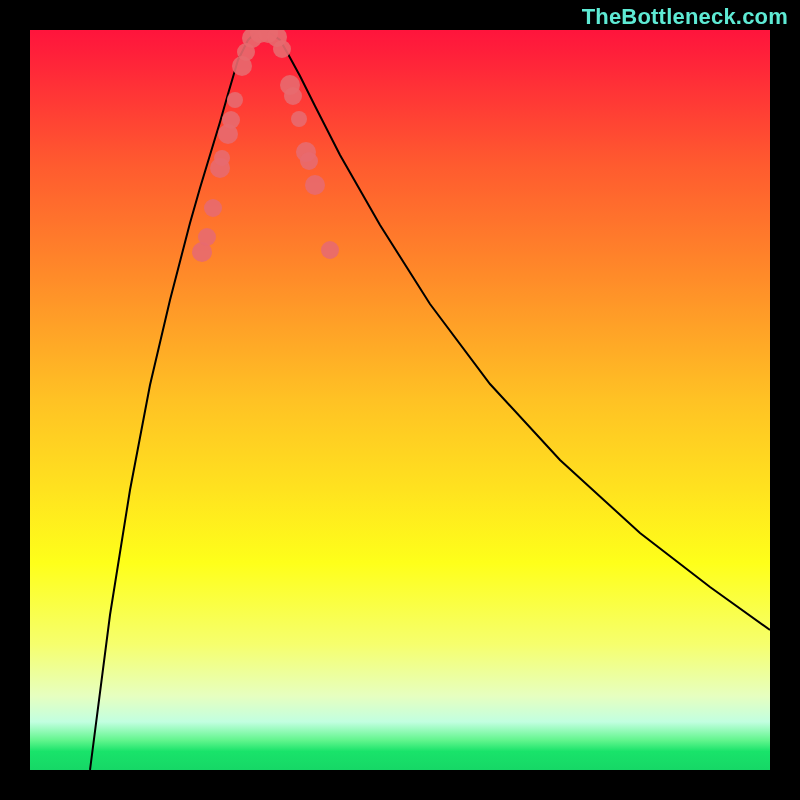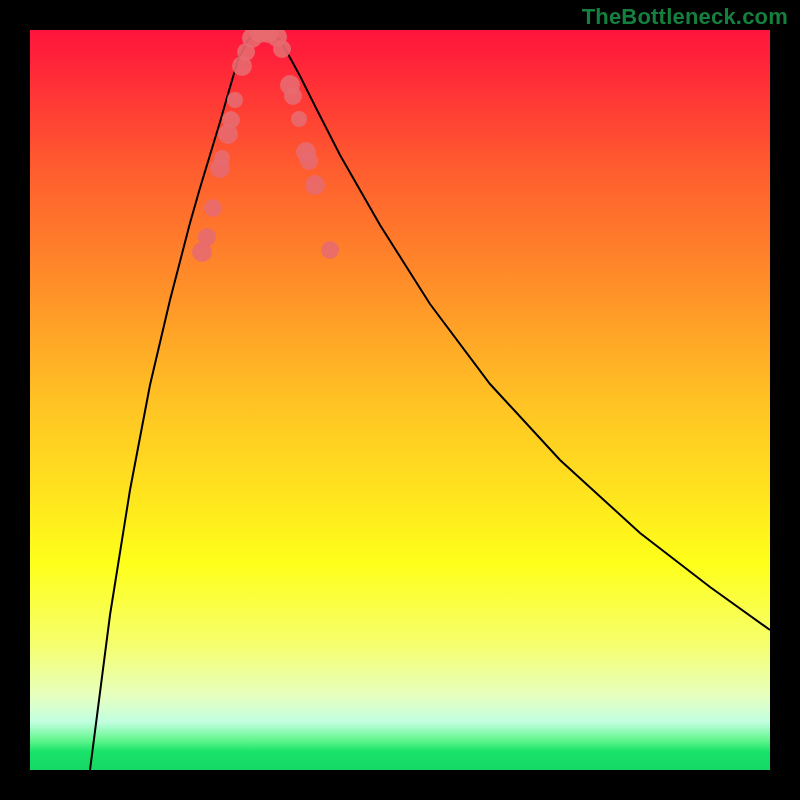--- a/index.html
+++ b/index.html
@@ -7,21 +7,21 @@
   .plot{
     position:absolute;left:30px;top:30px;width:740px;height:740px;
     background:linear-gradient(to bottom,
       #ff143c 0%, #ff1f3a 3%, #ff5a2f 18%, #ff8a29 33%,
       #ffc224 50%, #ffe21f 62%, #feff1a 72%,
       #f6ff6d 83%, #e6ffc0 90%, #c2ffe0 93.5%,
       #61f58d 96%, #19e36a 97.5%, #16d766 100%);
   }
   .watermark{
     position:absolute;top:6px;right:12px;
-    font:700 22px/1 Arial,Helvetica,sans-serif;color:#15803d;letter-spacing:0.2px;
+    font:700 22px/1 Arial,Helvetica,sans-serif;color:#5eead4;letter-spacing:0.2px;
   }
   svg.curves{position:absolute;left:30px;top:30px;width:740px;height:740px;}
   .curve{fill:none;stroke:#000;stroke-width:2;}
   .dot{fill:#e86a6f;opacity:0.9;}
 </style>
 </head>
 <body>
 
 <div class="frame">
   <div class="plot"></div>

